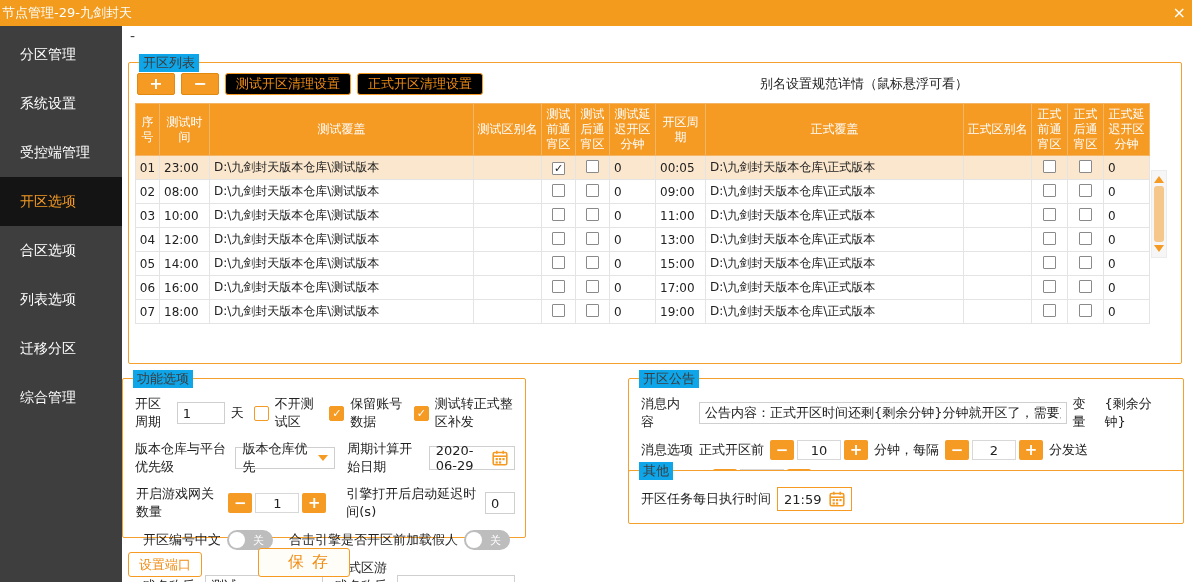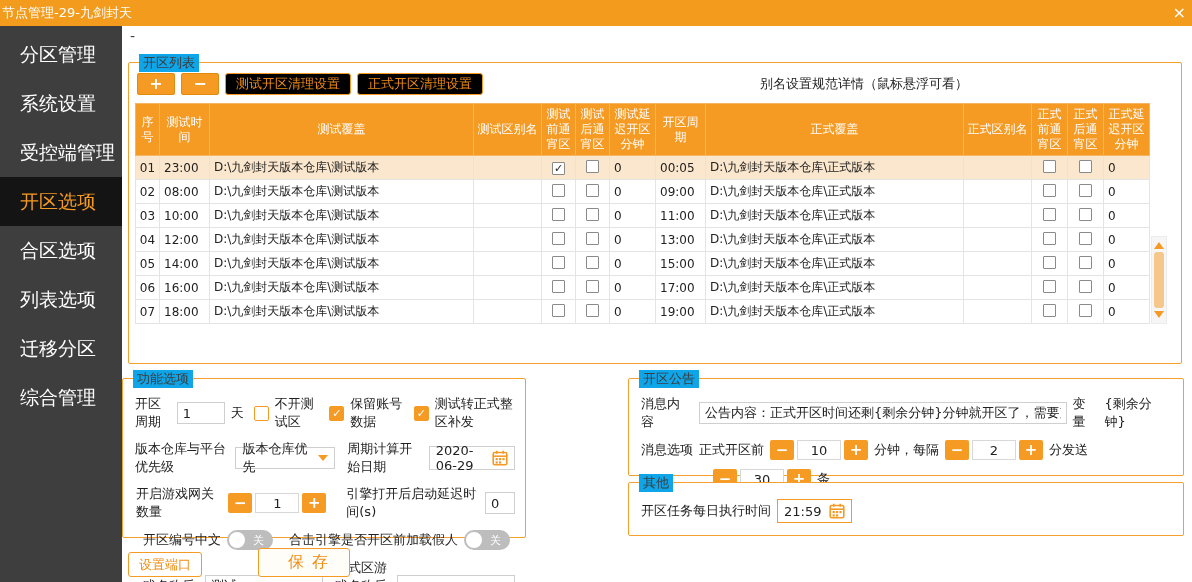--- a/index.html
+++ b/index.html
@@ -15,49 +15,49 @@
     padding:0 2px; font-size:13px;
   }
   .titlebar .close { margin-left:auto; font-size:16px; line-height:1; cursor:pointer; padding:0 4px; }
   
   .sidebar {
     position:absolute; top:26px; left:0; bottom:0; width:122px;
     background:#3e3e3e; padding-top:4px;
   }
   .side-item {
     height:49px; line-height:49px; padding-left:20px;
-    color:#fff; font-size:19px; cursor:pointer;
+    color:#fff; font-size:14px; cursor:pointer;
   }
   .side-item.active { background:#141414; color:#f59a23; }
   
   .main { position:absolute; left:122px; top:26px; right:0; bottom:0; background:#fff; }
   .dash { position:absolute; left:8px; top:2px; font-size:14px; color:#444; }
   .groupbox { position:absolute; border:1px solid #f5a02c; border-radius:2px; background:#fff; }
   .gtitle {
     position:absolute; top:-9px; left:10px; background:#0ea5e9;
     padding:0 4px; font-size:13px; color:#3c3c3c;
   }
   #g-list  { left:6px;   top:36px;  width:1054px; height:302px; }
   #g-func  { left:0;   top:352px; width:404px;  height:160px; }
   #g-ann   { left:506px; top:352px; width:556px;  height:98px;  }
-  #g-other { left:506px; top:456px; width:556px;  height:54px;  }
+  #g-other { left:506px; top:444px; width:556px;  height:54px;  }
   
   .toolbar { display:flex; align-items:center; gap:6px; padding:10px 8px 4px 8px; }
   .btn-sq {
     width:38px; height:22px; background:#f59a23; color:#fff; border:1px solid #e08a12;
     border-radius:2px; display:flex; align-items:center; justify-content:center;
     font-size:16px; font-weight:bold; cursor:pointer; line-height:1;
   }
   .btn-outline {
     height:22px; background:#000000; border:1px solid #f59a23; color:#f08c13;
     border-radius:3px; font-size:13px; padding:0 10px; display:flex; align-items:center; cursor:pointer;
   }
   .alias-hint { margin-left:auto; margin-right:205px; font-size:13px; color:#1d1d1d; }
   
-  .table-wrap { display:flex; align-items:flex-end; margin:4px 6px 0 6px; }
+  .table-wrap { display:flex; align-items:center; margin:4px 6px 0 6px; }
   table { border-collapse:collapse; table-layout:fixed; width:1014px; font-size:12px; }
   th {
     background:#f59a23; color:#fff; font-weight:normal; font-size:12px;
     border:1px solid #f4b564; padding:2px; height:52px; text-align:center;
     line-height:1.25; vertical-align:middle; overflow:hidden;
   }
   td {
     border:1px solid #e4e4e4; padding:3px 4px; height:23px; color:#222;
     white-space:nowrap; overflow:hidden; vertical-align:middle; background:#fff;
   }

